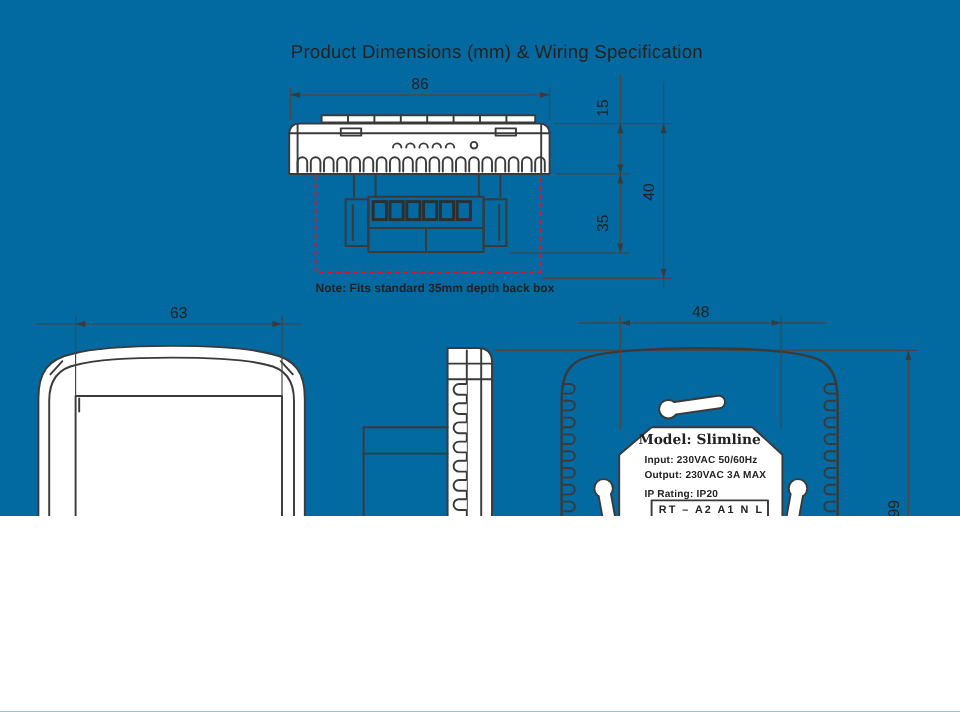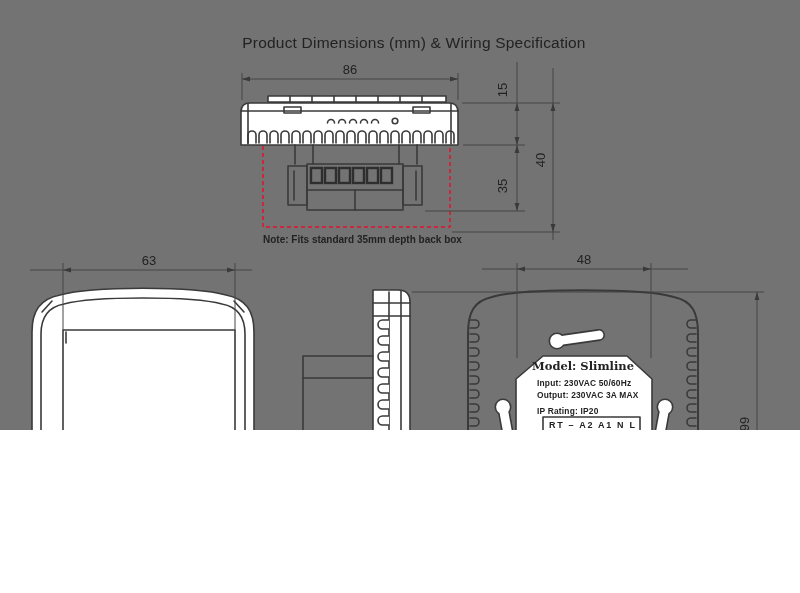--- a/index.html
+++ b/index.html
@@ -1,16 +1,16 @@
 <!DOCTYPE html>
 <html><head>
 <meta charset="utf-8">
 <style>
   html,body { margin:0; padding:0; background:#ffffff; }
-  .stage { width:800px; height:430px; position:relative; background:#737373; }
+  .stage { width:800px; height:430px; position:relative; background:#0369a1; }
   svg text { font-family:"Liberation Sans", sans-serif; fill:#222; }
   .title-txt { font-size:15.5px; letter-spacing:.2px; }
   .dim-txt   { font-size:13px; }
   .note-txt  { font-size:10px; font-weight:bold; }
   .model-txt { font-size:11.5px; font-weight:bold; font-family:"DejaVu Serif", serif; }
   .spec-txt  { font-size:8.4px; font-weight:bold; letter-spacing:.2px; }
   .term-txt  { font-size:9px; font-weight:bold; }
   .btn-txt   { font-size:12px; font-weight:bold; }
   .tri-txt   { font-size:12px; }
   .ln  { stroke:#3a3a3a; fill:none; stroke-width:1.6; stroke-linejoin:round; stroke-linecap:round; }

